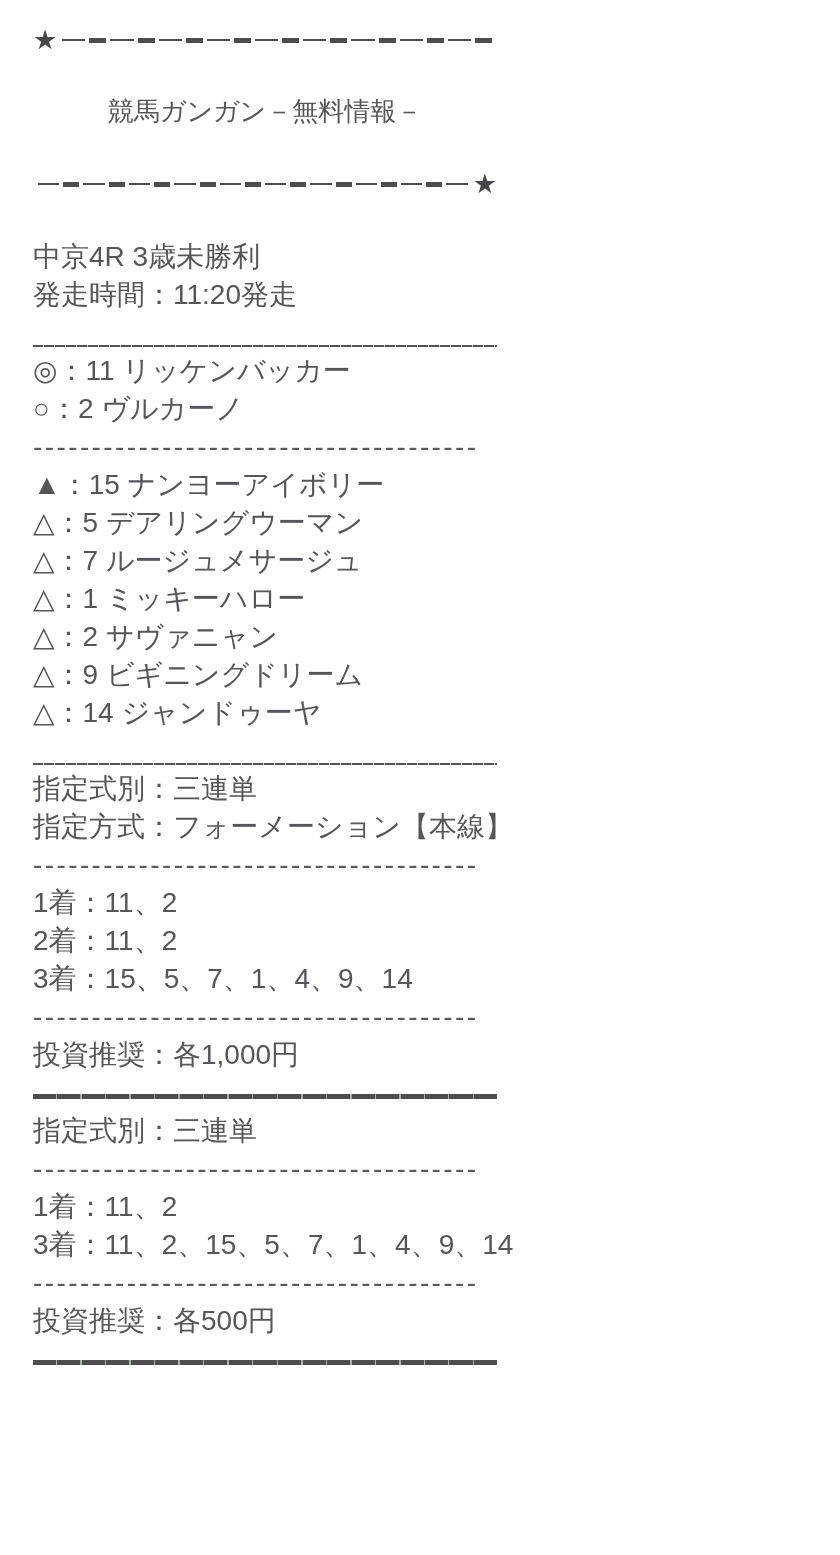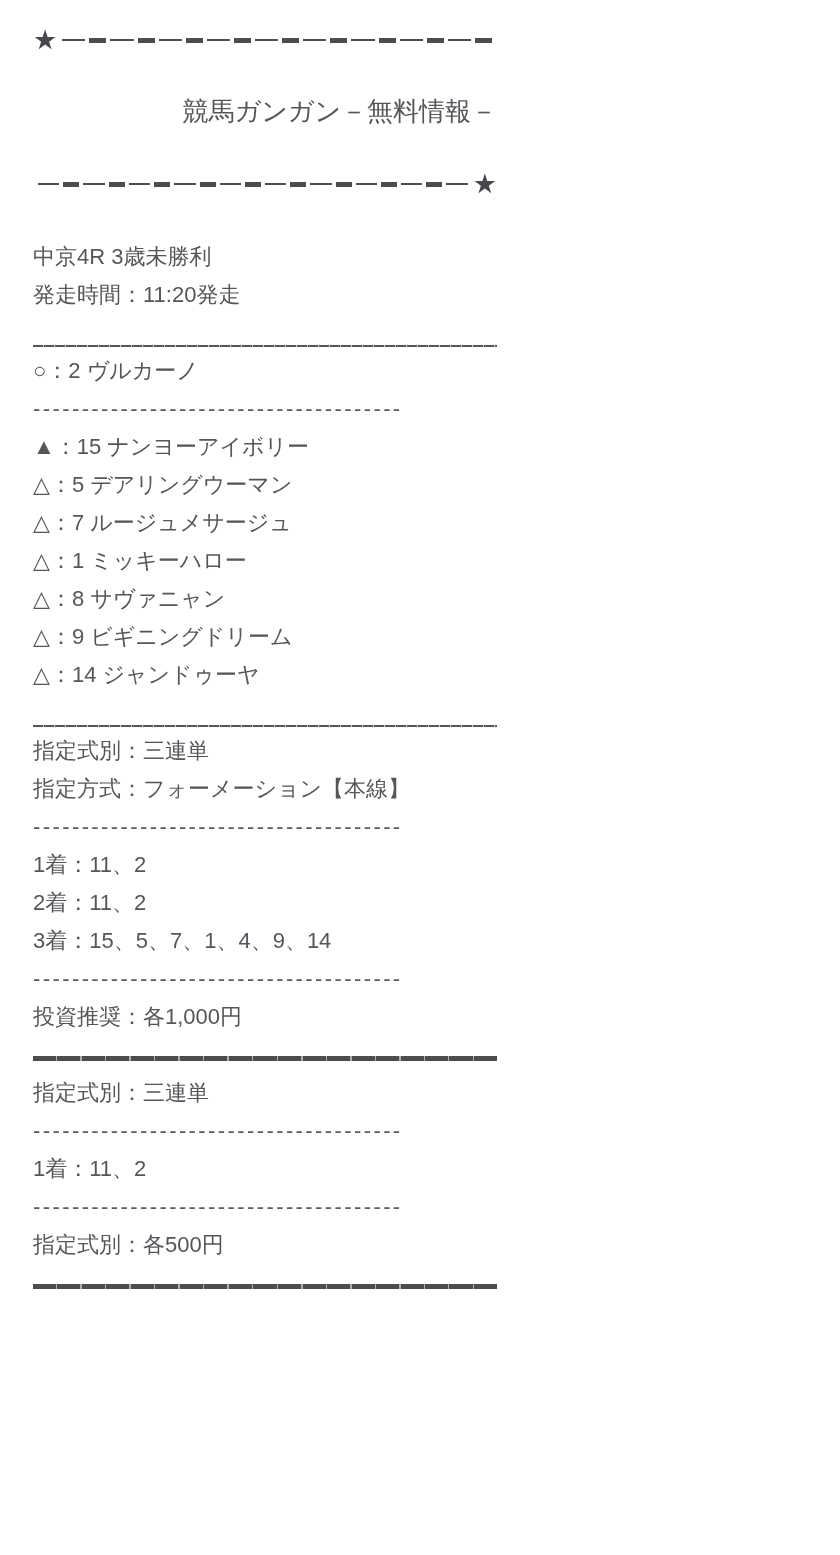--- a/index.html
+++ b/index.html
@@ -39,28 +39,28 @@
     margin: 0 5px;
   }
   .seg { display: block; background: #4d4d4d; }
   .seg.thin  { flex: 1.35 1 0; height: 2px; }
   .seg.thick { flex: 1 1 0;   height: 5px; max-width: 26px; }
   
   .title {
     margin-top: 44px;
     font-size: 26px;
     line-height: 30px;
-    text-align: right;
+    text-align: center;
     color: #55565a;
   }
   .star-rule.bottom { margin-top: 46px; }
   
   .body-block { margin-top: 42px; }
   .line {
-    font-size: 22px;
+    font-size: 28px;
     line-height: 38px;
     white-space: pre;
     color: #55565a;
   }
   .line.dash {
     letter-spacing: 2.4px;
     color: #5a5b5e;
     overflow: hidden;
   }
   
@@ -147,29 +147,30 @@
   </div>
 
   <div class="body-block">
     <div class="line">中京4R 3歳未勝利</div>
     <div class="line">発走時間：11:20発走</div>
 
     <div class="rule-solid">
         <div class="bar"></div>
       </div>
 
+    <div class="line">◎：11 リッケンバッカー</div>
     <div class="line">○：2 ヴルカーノ</div>
 
     <div class="line dash">--------------------------------------</div>
 
     <div class="line">▲：15 ナンヨーアイボリー</div>
     <div class="line">△：5 デアリングウーマン</div>
     <div class="line">△：7 ルージュメサージュ</div>
     <div class="line">△：1 ミッキーハロー</div>
-    <div class="line">△：8 サヴァニャン</div>
+    <div class="line">△：2 サヴァニャン</div>
     <div class="line">△：9 ビギニングドリーム</div>
     <div class="line">△：14 ジャンドゥーヤ</div>
 
     <div class="rule-solid">
         <div class="bar"></div>
       </div>
 
     <div class="line">指定式別：三連単</div>
     <div class="line">指定方式：フォーメーション【本線】</div>
     <div class="line dash">--------------------------------------</div>
@@ -179,21 +180,22 @@
     <div class="line dash">--------------------------------------</div>
     <div class="line">投資推奨：各1,000円</div>
 
     <div class="rule-thick">
         <div class="bar"></div>
       </div>
 
     <div class="line">指定式別：三連単</div>
     <div class="line dash">--------------------------------------</div>
     <div class="line">1着：11、2</div>
-    <div class="line dash">--------------------------------------</div>
-    <div class="line">指定式別：各500円</div>
+    <div class="line">3着：11、2、15、5、7、1、4、9、14</div>
+    <div class="line dash">--------------------------------------</div>
+    <div class="line">投資推奨：各500円</div>
 
     <div class="rule-thick">
         <div class="bar"></div>
       </div>
   </div>
 
 </div>
 
 </body></html>

